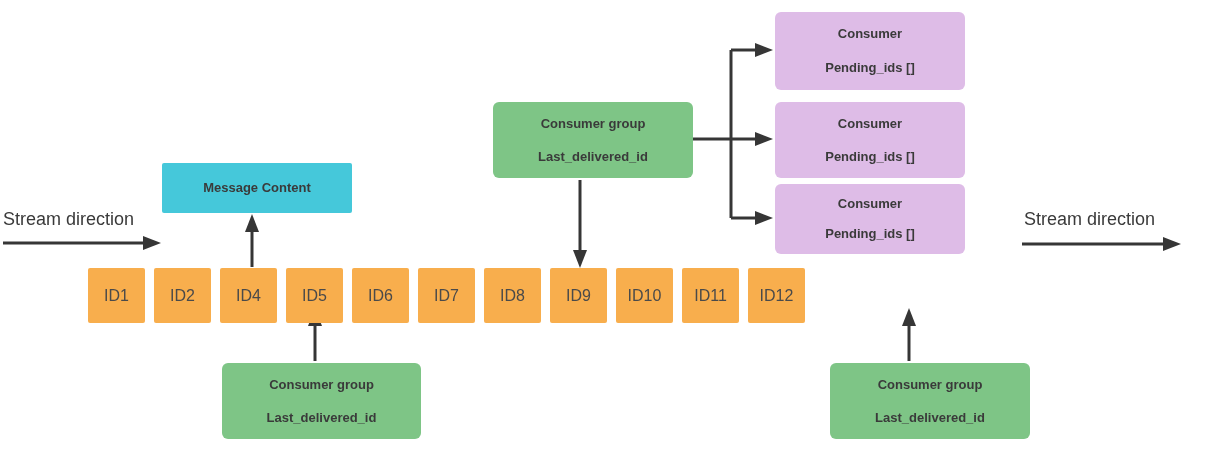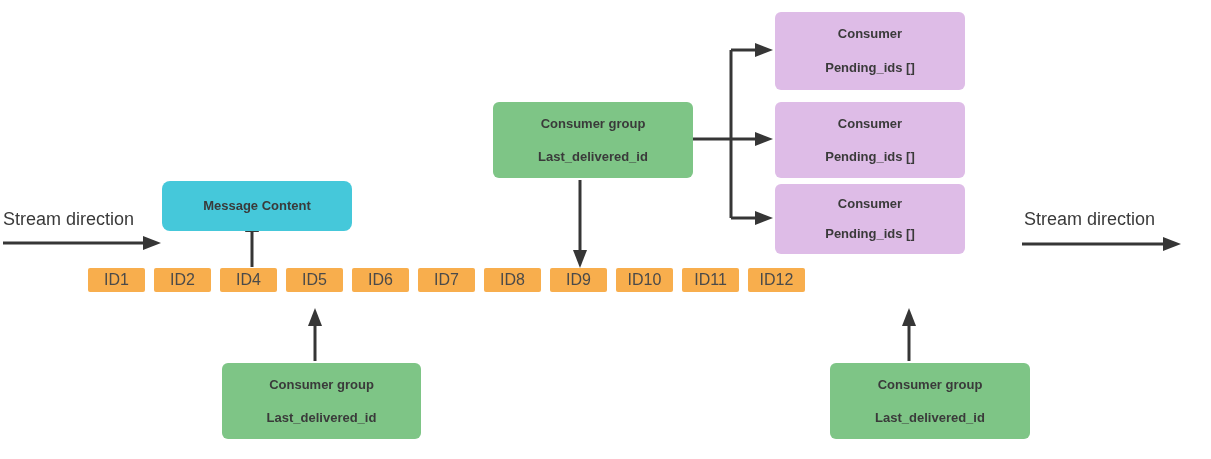--- a/index.html
+++ b/index.html
@@ -32,21 +32,21 @@
   }
   #stream-label-left{left:3px;top:209px;}
   #stream-label-right{left:1024px;top:209px;}
   .id-row{
     position:absolute;
     left:88px;top:268px;
     display:flex;
     gap:9px;
   }
   .id-box{
-    width:57px;height:24px;
+    width:57px;height:55px;
     background:var(--stream-box);
     border-radius:2px;
     display:flex;align-items:center;justify-content:center;
     font-size:16px;
     color:var(--id-text);
   }
   .node{
     position:absolute;
     display:flex;flex-direction:column;
     align-items:center;justify-content:space-around;
@@ -55,23 +55,23 @@
     border-radius:6px;
   }
   .node .box-title{
     font-weight:700;
     font-size:13px;
     color:var(--title-text);
     line-height:20px;
     white-space:nowrap;
   }
   #message-content{
-    left:162px;top:181px;width:190px;height:50px;
+    left:162px;top:163px;width:190px;height:50px;
     background:var(--message-box);
-    border-radius:8px;
+    border-radius:2px;
     justify-content:center;
   }
   #cg-top{left:493px;top:102px;width:200px;height:76px;background:var(--consumer-group-box);}
   #cg-bottom-left{left:222px;top:363px;width:199px;height:76px;background:var(--consumer-group-box);}
   #cg-bottom-right{left:830px;top:363px;width:200px;height:76px;background:var(--consumer-group-box);}
   #consumer-1{left:775px;top:12px;width:190px;height:78px;background:var(--consumer-box);}
   #consumer-2{left:775px;top:102px;width:190px;height:76px;background:var(--consumer-box);}
   #consumer-3{left:775px;top:184px;width:190px;height:70px;background:var(--consumer-box);}
 </style>
 </head>

